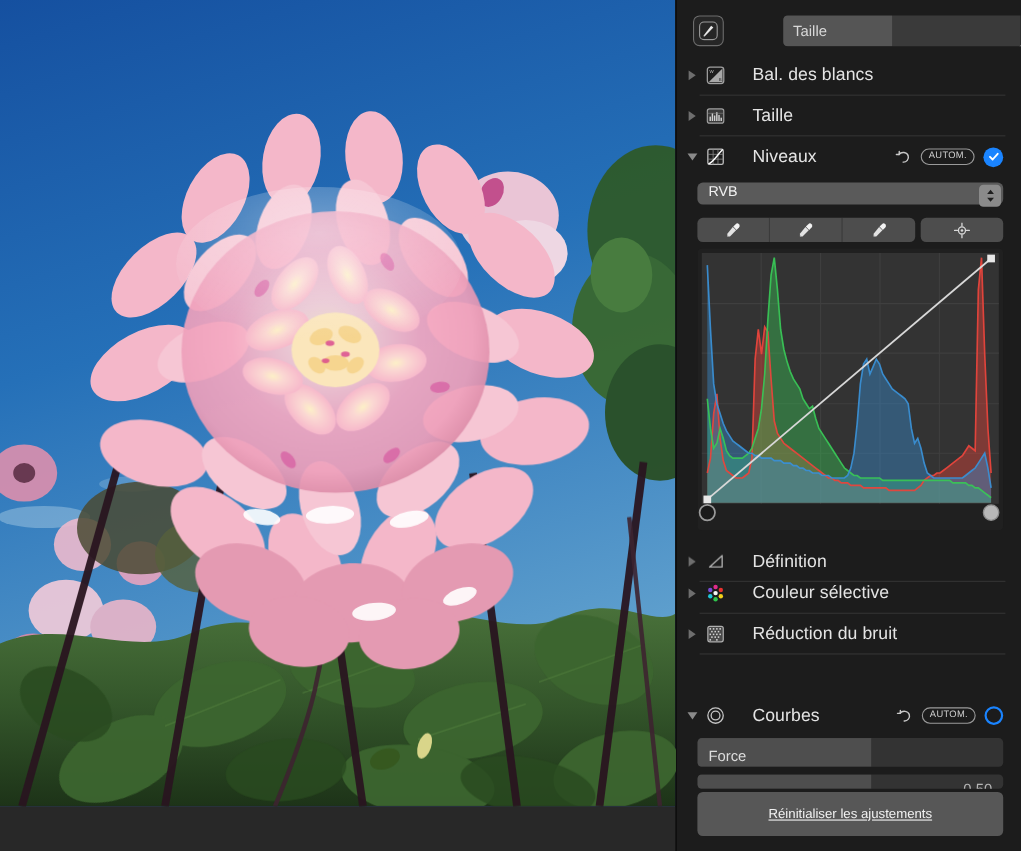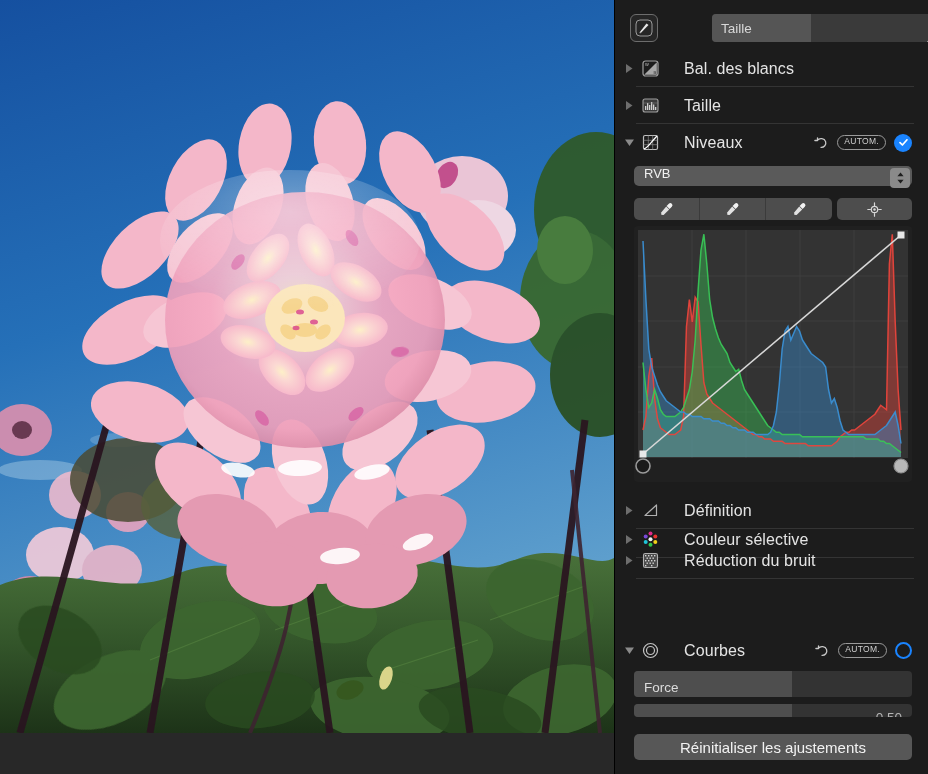--- a/index.html
+++ b/index.html
@@ -173,24 +173,24 @@
     display: flex; align-items: center; font-size: 13.5px; color: #dcdcdc;
   }
   .vig-value {
     position: absolute; right: 10px; top: 0; height: 26px;
     display: flex; align-items: center; font-size: 13.5px; color: #b4b4b4;
   }
   .clip { overflow: hidden; }
 
   .reset-all {
     position: absolute; left: 20px; bottom: 14px;
-    width: 278px; height: 26px; border-radius: 5px;
+    width: 278px; height: 40px; border-radius: 5px;
     background: #575757;
     display: flex; align-items: center; justify-content: center;
-    font-size: 15px; color: #f2f2f2;
+    font-size: 12px; color: #f2f2f2; text-decoration: underline;
   }
 </style>
 </head>
 <body>
 
 <div id="app">
 
   <div id="viewer">
     <div id="photo">
       <svg viewBox="0 0 614 733" preserveAspectRatio="none">
@@ -605,21 +605,21 @@
             <circle cx="8.5" cy="13.8" r="2" fill="#2fc44c"></circle>
             <circle cx="3.7" cy="11" r="2" fill="#1fc5d8"></circle>
             <circle cx="3.7" cy="5.4" r="2" fill="#7a4bd8"></circle>
             <circle cx="8.5" cy="8.2" r="2" fill="#f4f4f4"></circle>
           </svg>
         </span>
         <span class="sec-title">Couleur sélective</span>
       </div>
     </div>
 
-    <div class="section" style="top:542px">
+    <div class="section" style="top:558px">
       <div class="sec-head">
         <span class="tri">
           <svg width="9" height="11" viewBox="0 0 9 11">
               <path d="M1 1 L7.5 5.5 L1 10 Z" fill="#6e6e6e"></path>
             </svg>
         </span>
         <span class="sec-icon">
           <svg width="17" height="17" viewBox="0 0 17 17">
             <rect x="1.5" y="1.5" width="14" height="14" rx="1.8" fill="#4a4a4a" stroke="#b0b0b0" stroke-width="1.1"></rect>
             <g fill="#d4d4d4">

